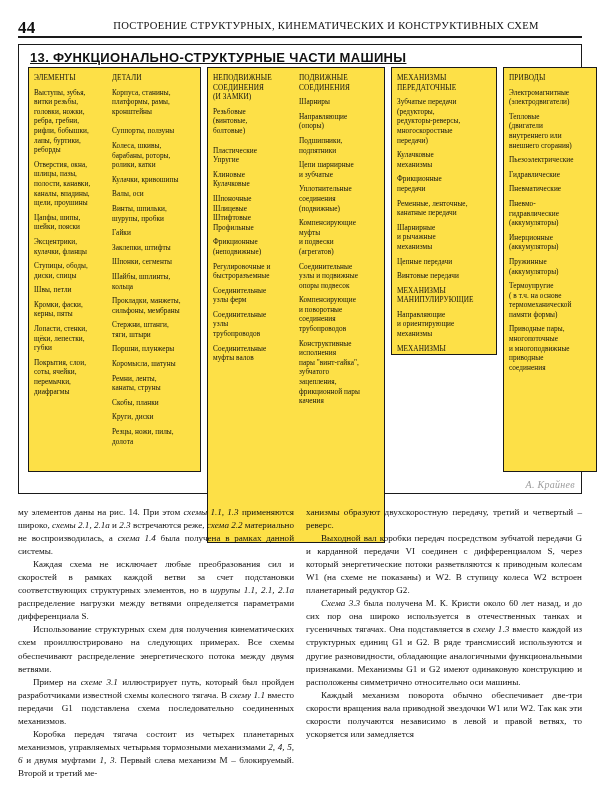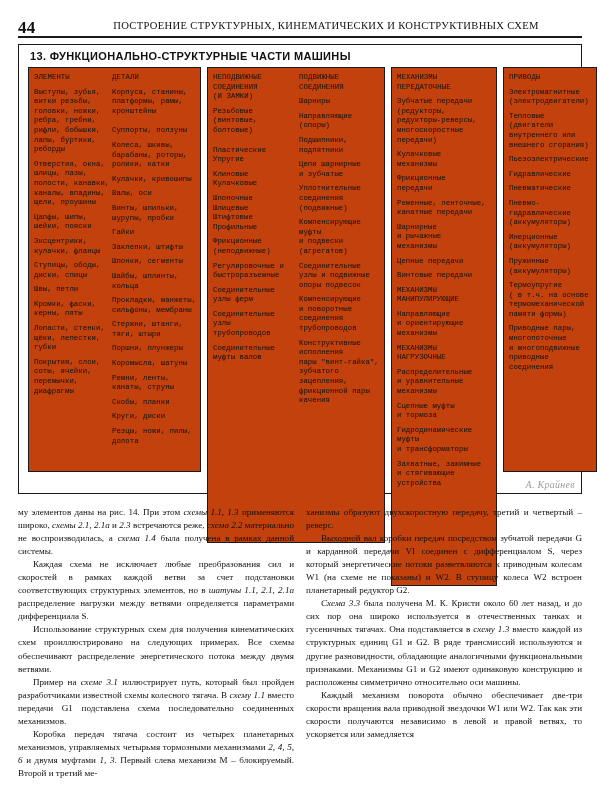--- a/index.html
+++ b/index.html
@@ -63,36 +63,37 @@
     border: 1.3px solid #1a1a1a;
     box-sizing: border-box;
     background: #fff;
   }
   .table-caption {
     position: absolute;
     left: 11px;
     top: 5px;
     font-family: "Liberation Sans", sans-serif;
     font-weight: bold;
-    font-size: 11px;
+    font-size: 13px;
     letter-spacing: 0.35px;
     white-space: nowrap;
+    text-decoration: underline;
   }
 
   .panel {
     position: absolute;
     border: 1.2px solid #1a1a1a;
     box-sizing: border-box;
-    background: #c2410c;
-    font-family: Liberation Mono, monospace;
+    background: #fde047;
+    font-family: Liberation Serif, serif;
     overflow: hidden;
   }
   .panel-1 { left: 9px;   top: 22px; width: 173px; height: 405px; }
   .panel-2 { left: 188px; top: 22px; width: 178px; height: 476px; }
-  .panel-3 { left: 372px; top: 22px; width: 106px; height: 519px; }
+  .panel-3 { left: 372px; top: 22px; width: 106px; height: 288px; }
   .panel-4 { left: 484px; top: 22px; width: 94px;  height: 405px; }
 
   
   .cols {
     position: absolute;
     inset: 0;
     padding: 5px 4px 0 5px;
     box-sizing: border-box;
   }
   .col {
@@ -443,21 +444,21 @@
 приводные
 соединения</div>
       </div>
   </div>
 
   <div class="signature">А. Крайнев</div>
 </div>
 
 <div class="body-col body-left">
     <p class="noind">му элементов даны на рис. 14. При этом <i>схемы 1.1, 1.3</i> применяются широко, <i>схемы 2.1, 2.1а</i> и <i>2.3</i> встречаются реже, <i>схема 2.2</i> материально не воспроизводилась, а <i>схема 1.4</i> была получена в рамках данной системы.</p>
-    <p>Каждая схема не исключает любые преобразования сил и скоростей в рамках каждой ветви за счет подстановки соответствующих структурных элементов, но в <i>шатуны 1.1, 2.1, 2.1а</i> распределение нагрузки между ветвями определяется параметрами дифференциала S.</p>
+    <p>Каждая схема не исключает любые преобразования сил и скоростей в рамках каждой ветви за счет подстановки соответствующих структурных элементов, но в <i>шурупы 1.1, 2.1, 2.1а</i> распределение нагрузки между ветвями определяется параметрами дифференциала S.</p>
     <p>Использование структурных схем для получения кинематических схем проиллюстрировано на следующих примерах. Все схемы обеспечивают распределение энергетического потока между двумя ветвями.</p>
     <p>Пример на <i>схеме 3.1</i> иллюстрирует путь, который был пройден разработчиками известной схемы колесного тягача. В <i>схему 1.1</i> вместо передачи G1 подставлена схема последовательно соединенных механизмов.</p>
     <p>Коробка передач тягача состоит из четырех планетарных механизмов, управляемых четырьмя тормозными механизмами <i>2, 4, 5, 6</i> и двумя муфтами <i>1, 3</i>. Первый слева механизм М – блокируемый. Второй и третий ме-</p>
   </div>
 <div class="body-col body-right">
     <p class="noind">ханизмы образуют двухскоростную передачу, третий и четвертый – реверс.</p>
     <p>Выходной вал коробки передач посредством зубчатой передачи G и карданной передачи VI соединен с дифференциалом S, через который энергетические потоки разветвляются к приводным колесам W1 (на схеме не показаны) и W2. В ступицу колеса W2 встроен планетарный редуктор G2.</p>
     <p><i>Схема 3.3</i> была получена М. К. Кристи около 60 лет назад, и до сих пор она широко используется в отечественных танках и гусеничных тягачах. Она подставляется в <i>схему 1.3</i> вместо каждой из структурных единиц G1 и G2. В ряде трансмиссий используются и другие разновидности, обладающие аналогичными функциональными признаками. Механизмы G1 и G2 имеют одинаковую конструкцию и расположены симметрично относительно оси машины.</p>
     <p>Каждый механизм поворота обычно обеспечивает две-три скорости вращения вала приводной звездочки W1 или W2. Так как эти скорости получаются независимо в левой и правой ветвях, то ускоряется или замедляется</p>
   </div>

